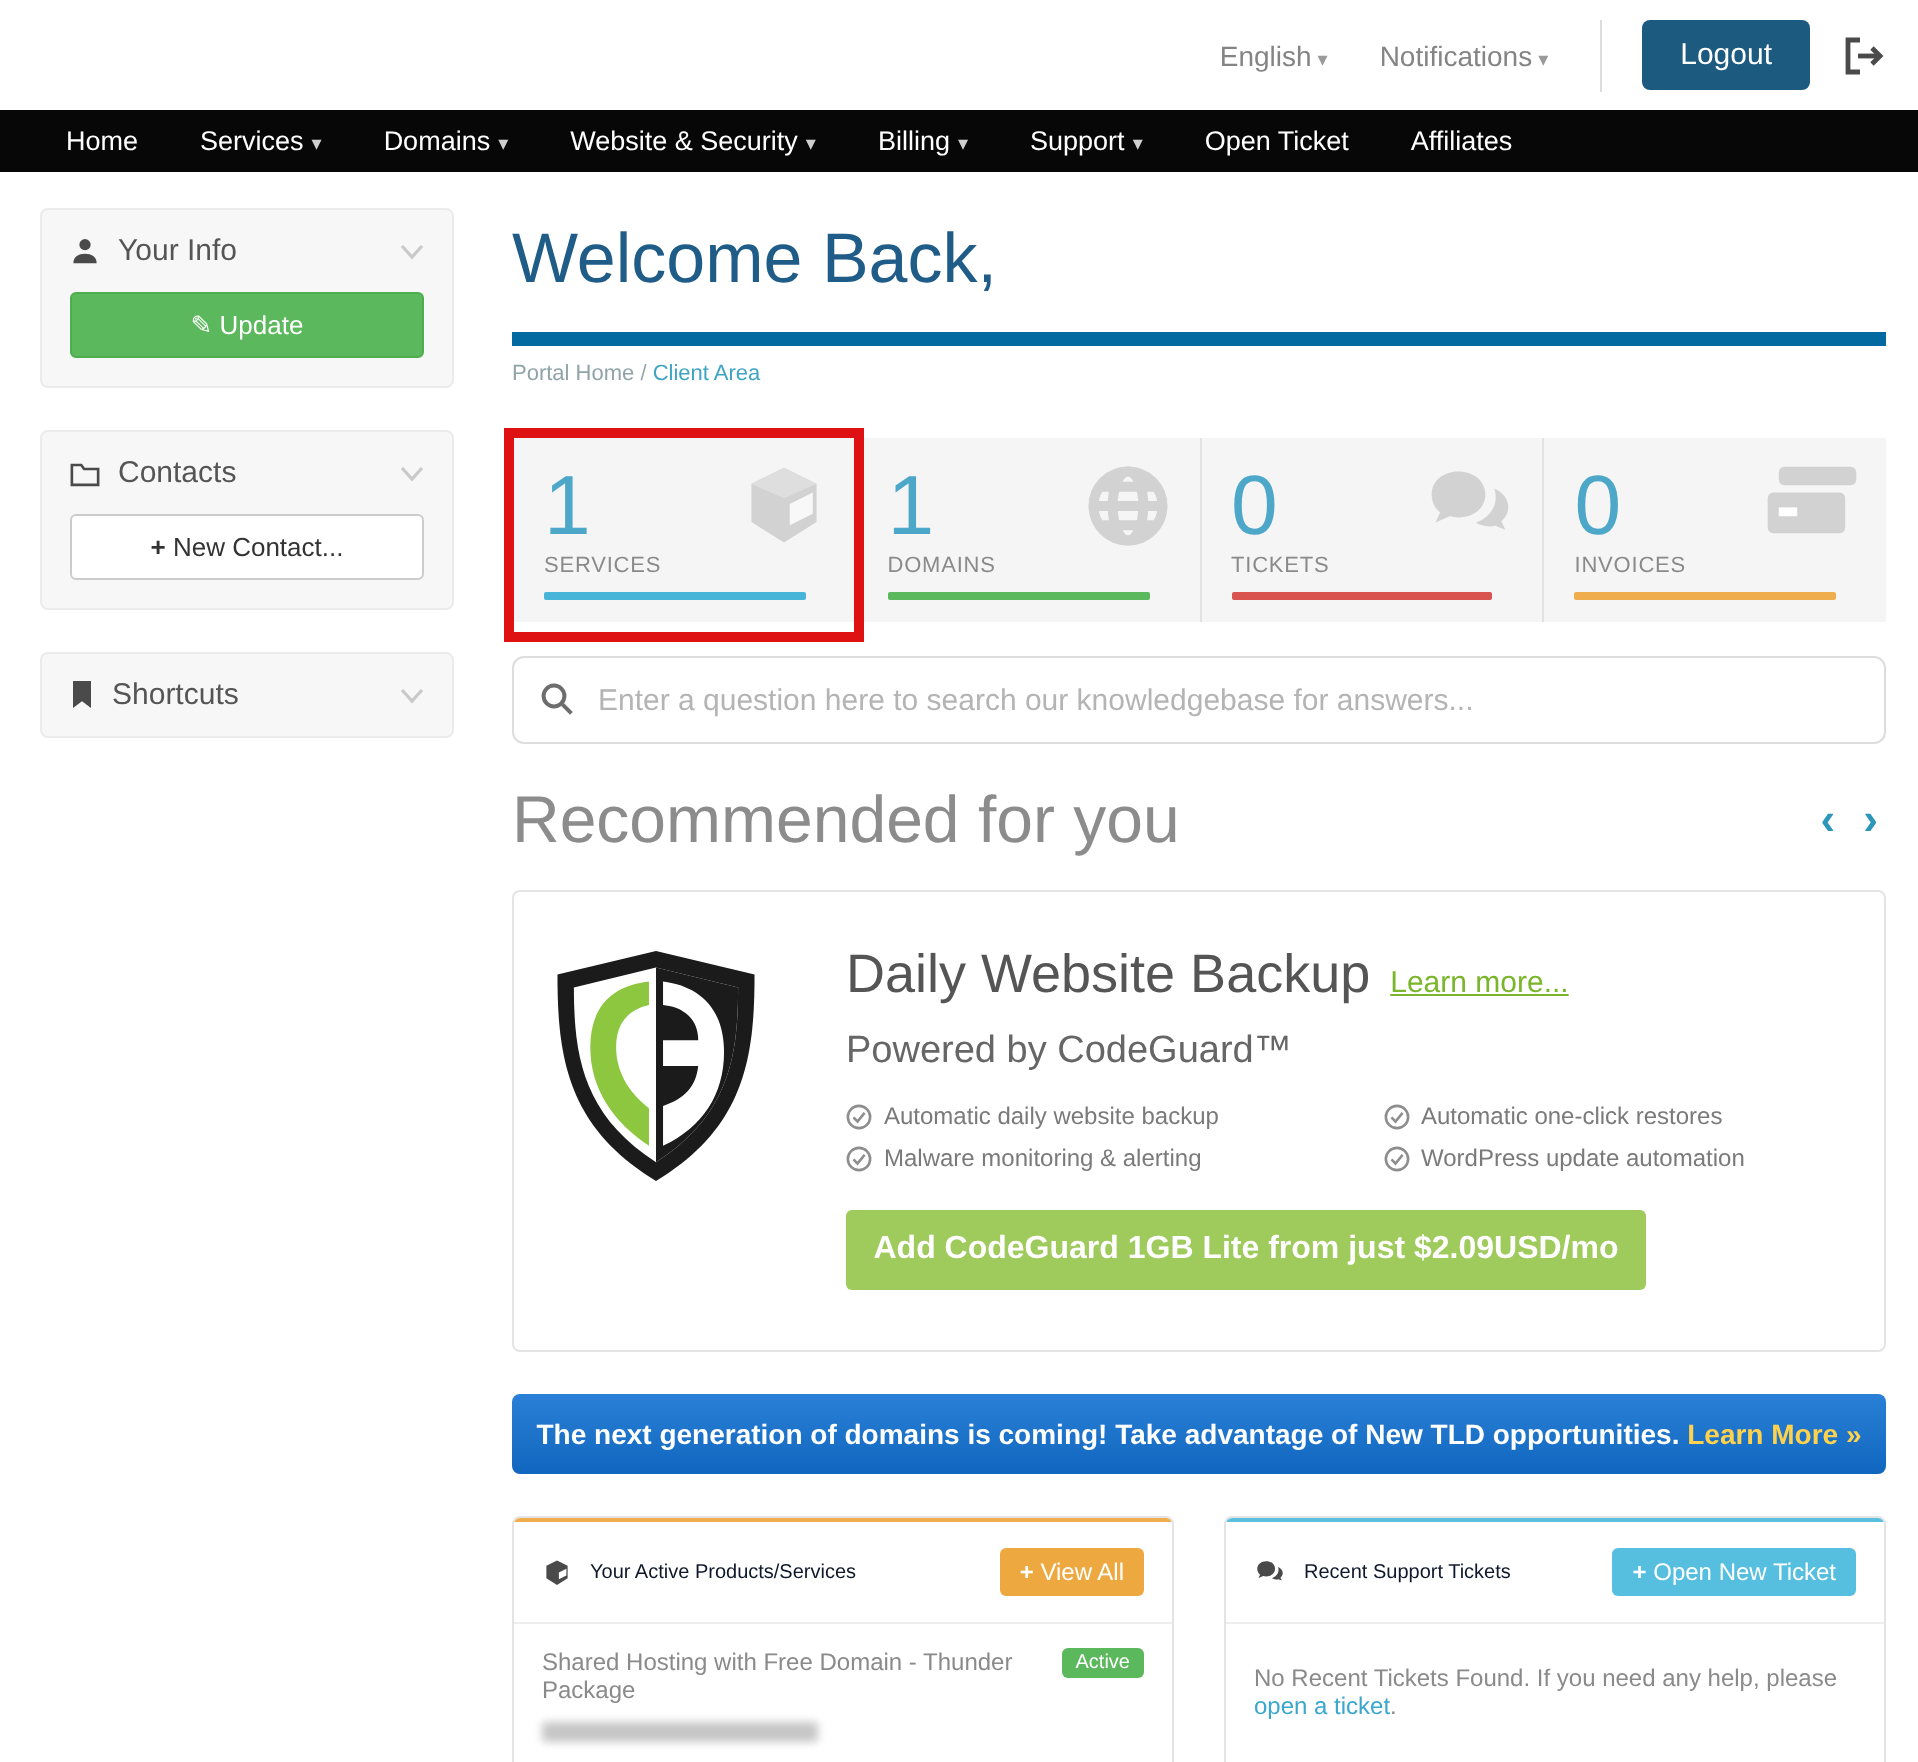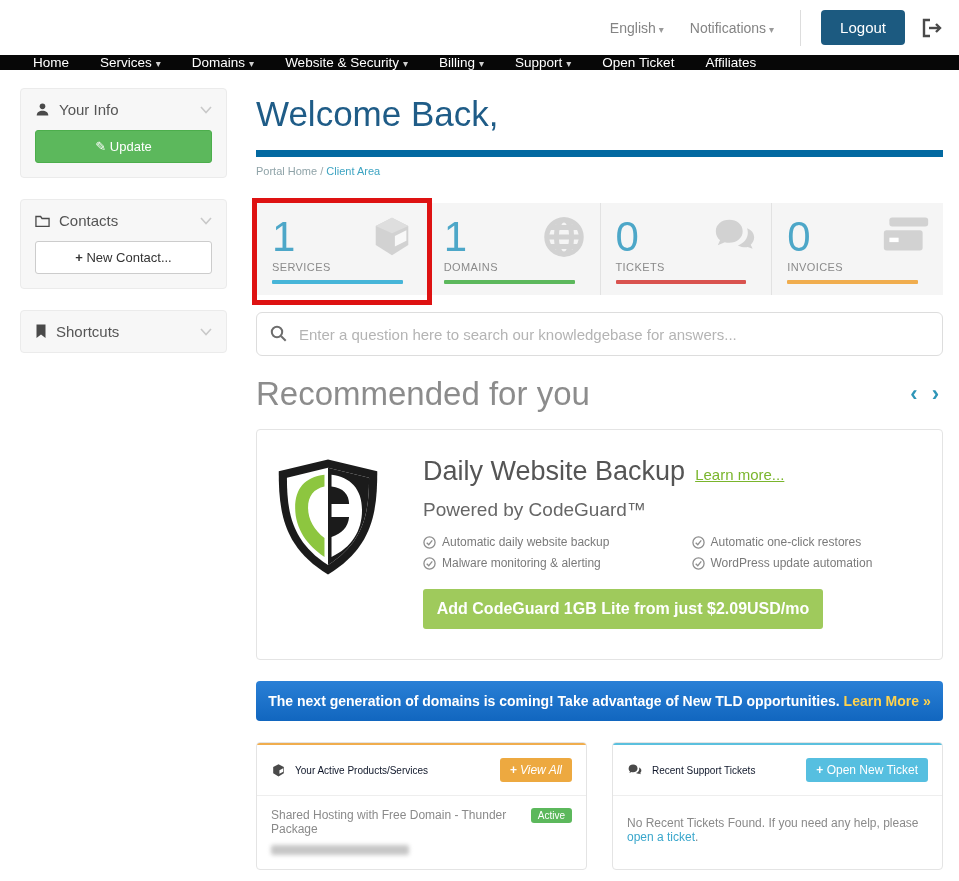--- a/index.html
+++ b/index.html
@@ -10,21 +10,21 @@
   .topbar { height:55px; display:flex; align-items:center; justify-content:flex-end;
     padding-right:16px; background:#fff;padding-left:12px; }
   .tb-link { color:#848484; font-size:14px; margin-right:26px; cursor:pointer; }
   .tb-link .caret { font-size:10px; color:#9a9a9a; margin-left:3px; }
   .tb-divider { width:1px; height:36px; background:#ddd; margin-right:20px; }
   .logout-btn { background:#1c5a80; color:#fff; font-size:15px; padding:9px 19px;
     border:none; border-radius:4px; cursor:pointer; margin-right:16px; }
   .signout-ic { color:#4a4a4a; display:flex; align-items:center; cursor:pointer; }
 
   
-  .navbar { height:15px; background:#070707; display:flex; align-items:center;
+  .navbar { height:31px; background:#070707; display:flex; align-items:center;
     padding-left:33px; }
   .nav-item { color:#fff; font-size:13.5px; margin-right:31px; cursor:pointer; white-space:nowrap; }
   .nav-item .caret { font-size:10px; color:#cfcfcf; margin-left:4px; }
 
   
   .content { display:flex; padding:18px 0 0 20px; }
   .sidebar { width:207px; flex:none; }
   .main { width:687px; margin-left:29px; flex:none; }
 
   
@@ -347,21 +347,21 @@
       <div class="panel">
         <div class="panel-strip" style="background: rgb(240, 173, 78);"></div>
         <div class="panel-head">
           <span class="ic">
             <svg width="15" height="15" viewBox="0 0 24 24" fill="currentColor">
                 <path d="M12 2l8.5 4.2v10L12 21.5 3.5 16.2v-10z"></path>
                 <path d="M13.5 11.5l6-3v5.5l-6 3z" fill="#fff"></path>
               </svg>
           </span>
           <span class="panel-title">Your Active Products/Services</span>
-          <button class="pbtn" style="background: rgb(237, 169, 64); font-style: italic;"><b>+ </b><span>View All</span></button>
+          <button class="pbtn" style="background: rgb(237, 169, 64);"><b>+ </b><span>View All</span></button>
         </div>
         <div class="panel-body">
           <div class="svc-row">
             <span class="svc-name">Shared Hosting with Free Domain - Thunder Package</span>
             <span class="badge-active">Active</span>
           </div>
           <div class="redacted"></div>
         </div>
 
       </div>

